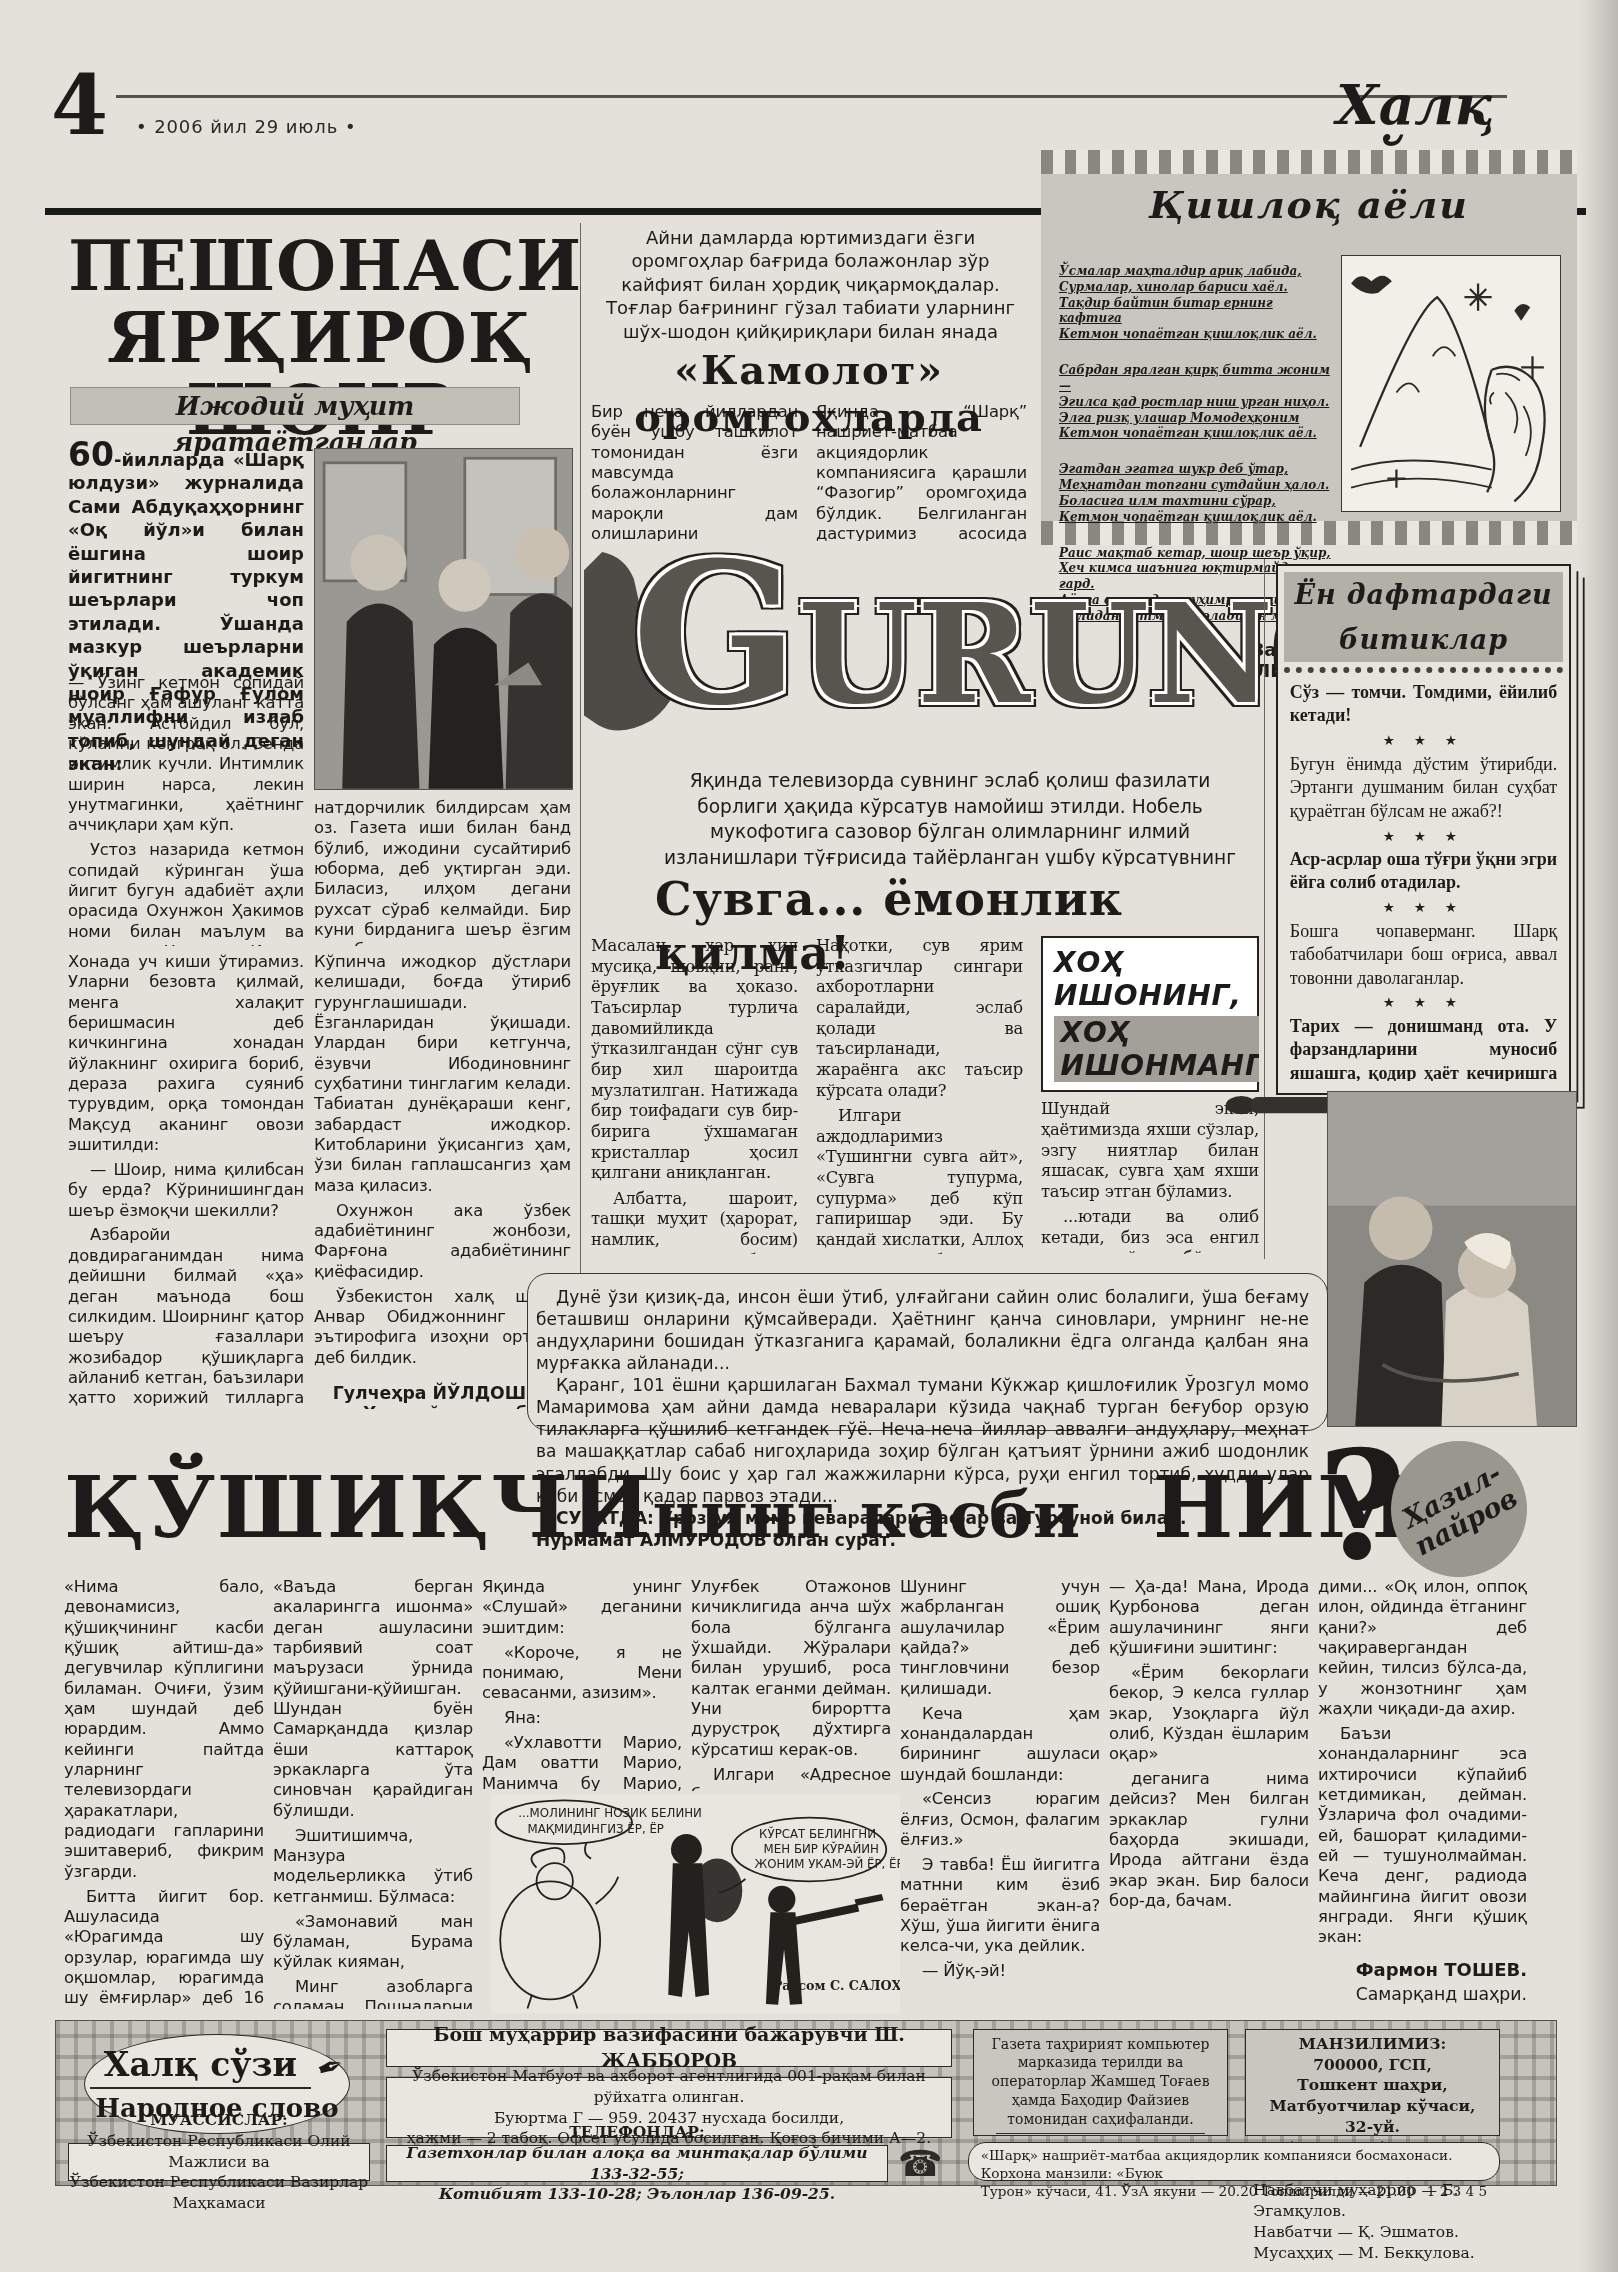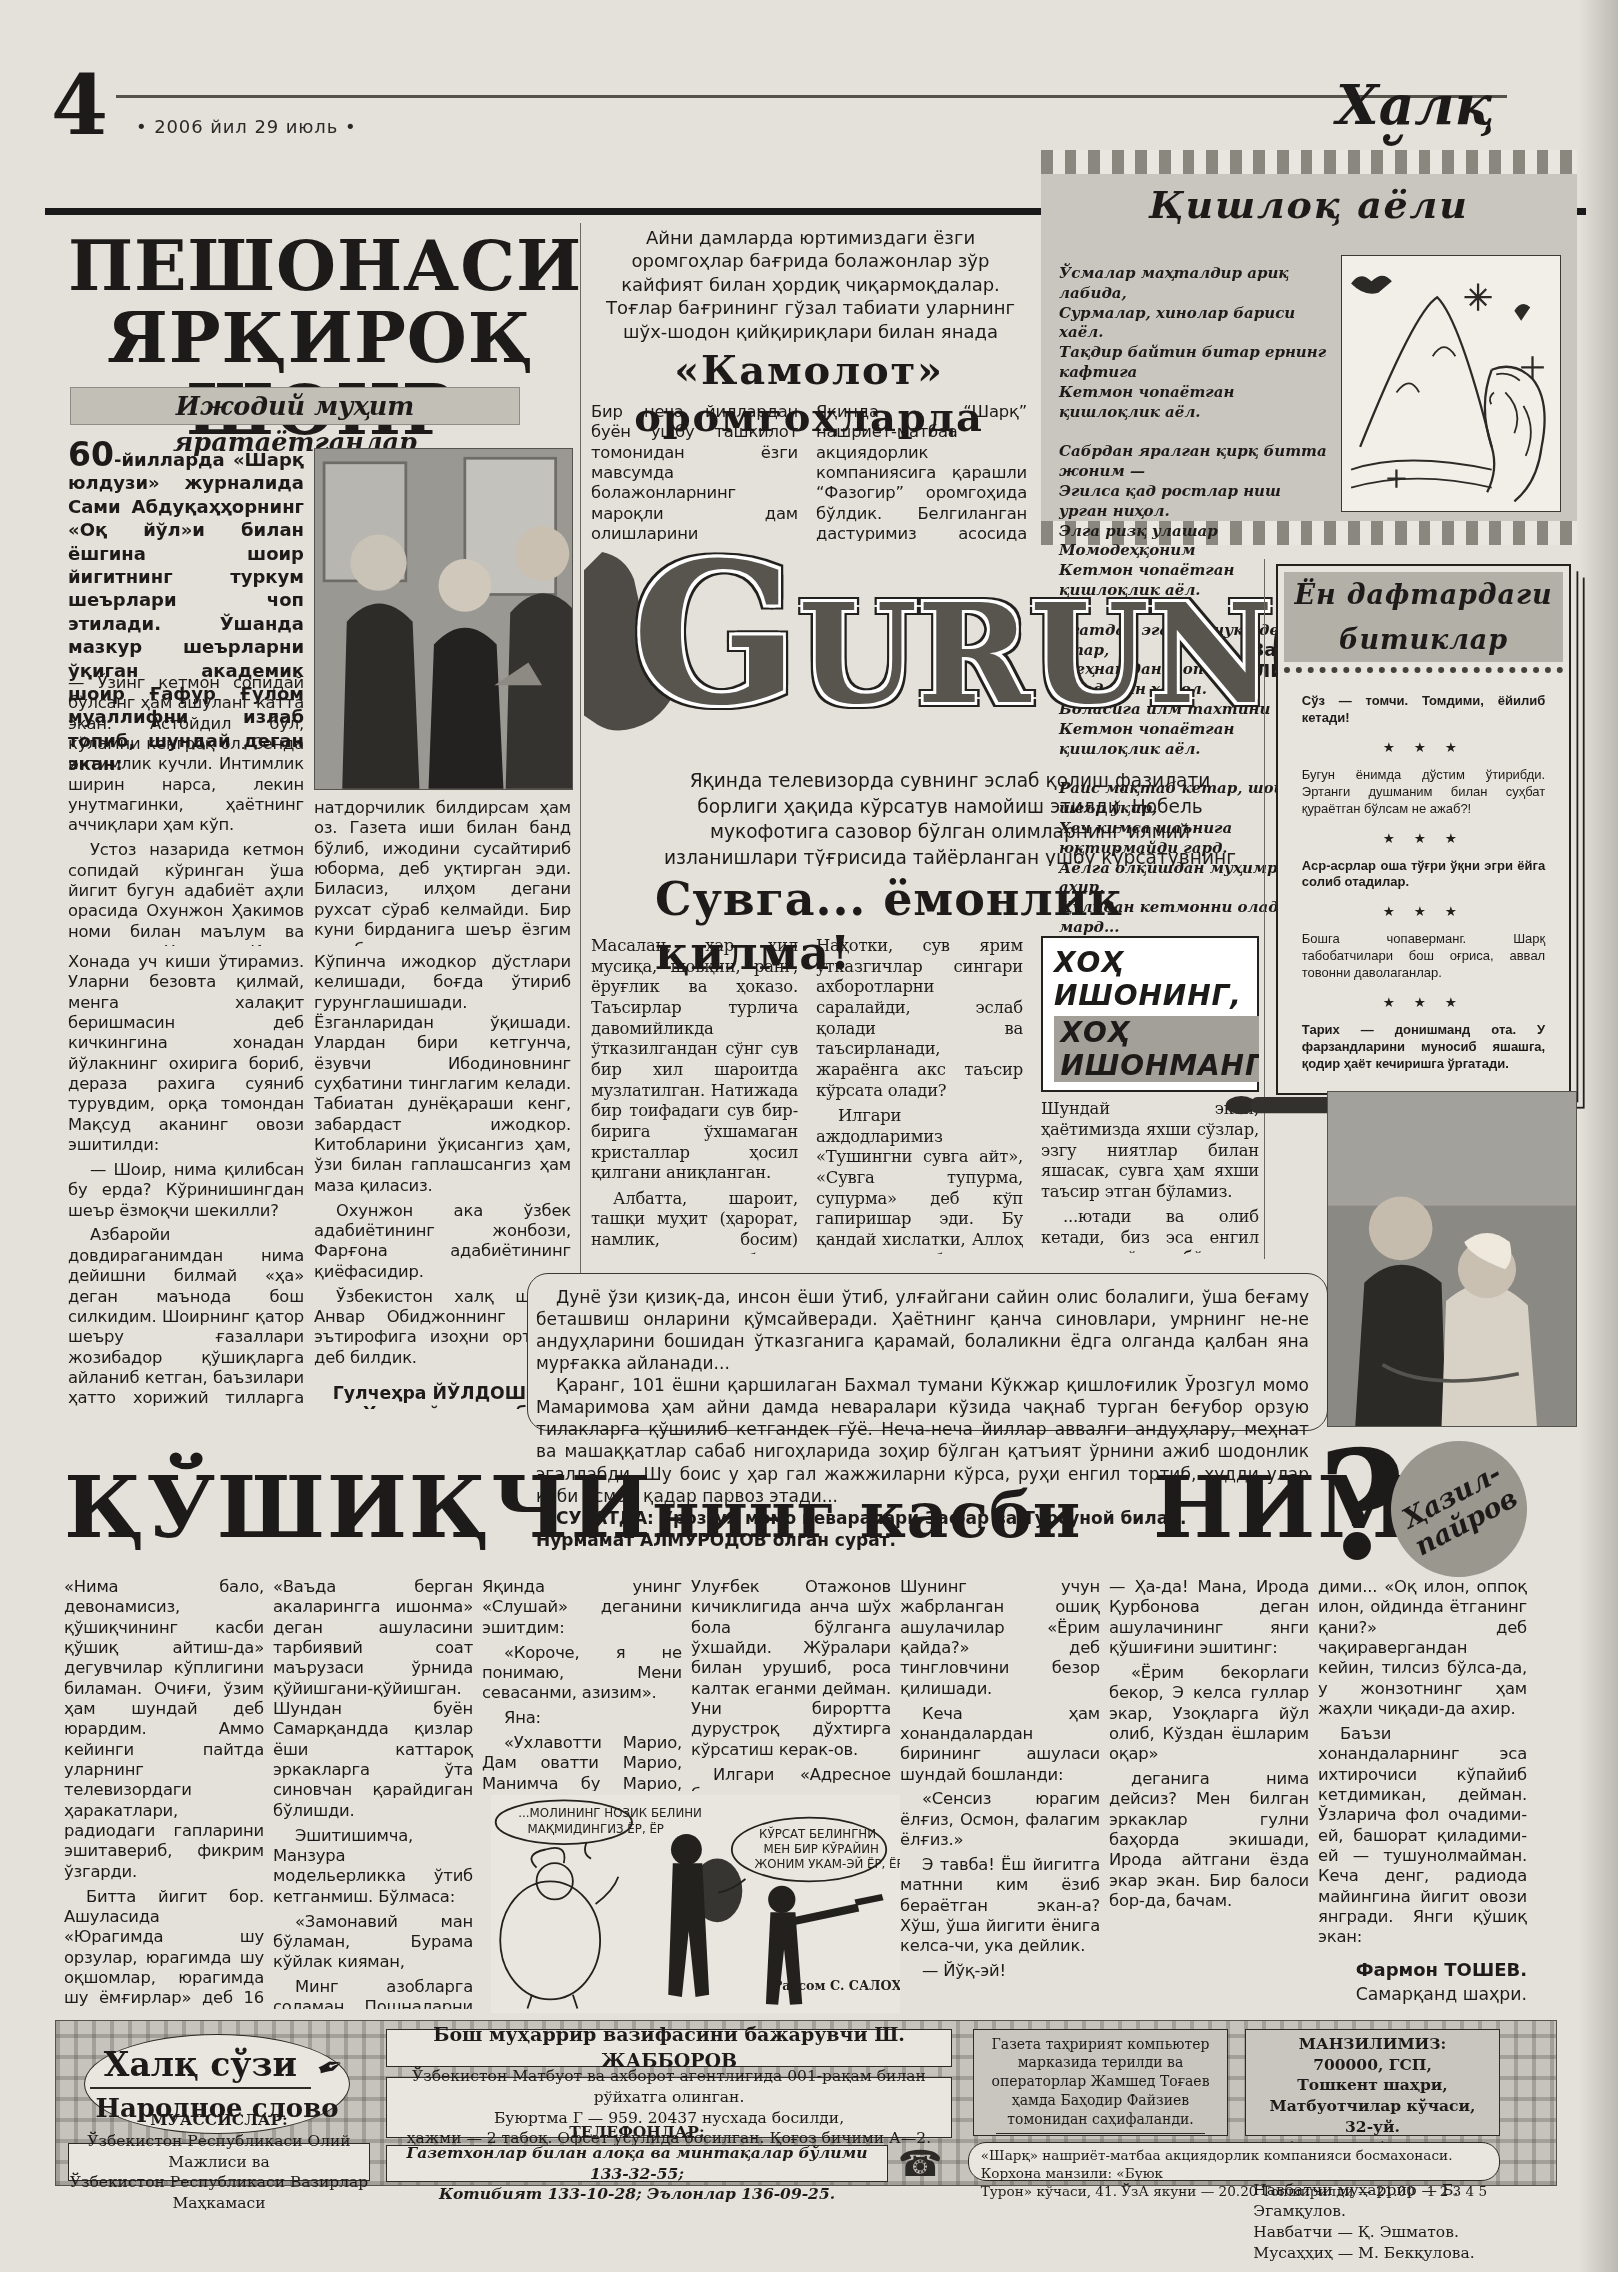--- a/index.html
+++ b/index.html
@@ -32,38 +32,38 @@
   .byline{font-weight:bold;font-size:17.3px;text-align:right;margin-top:11px;}
   .photo{background:#96948f;border:0.9px solid #55534e;}
   
   .kintro{font-size:18px;line-height:1.3;text-align:center;}
   .khead{font-family:"DejaVu Serif",serif;font-weight:bold;font-size:40px;text-align:center;letter-spacing:1.8px;}
   
   .poembox{background:#c9c6bf;}
   .filmstrip{background:repeating-linear-gradient(90deg,#8a877f 0 11.8px,#e9e6df 11.8px 23.6px);}
   .poemtitle{font-family:"DejaVu Serif",serif;font-style:italic;font-weight:bold;font-size:38px;text-align:center;letter-spacing:1.8px;}
   .poem p{font-family:"DejaVu Serif",serif;font-style:italic;font-weight:bold;
-        font-size:15px;line-height:1.32;margin:0 0 20px 0;}
+        font-size:12px;line-height:1.32;margin:0 0 20px 0;text-decoration:underline;}
   .poemauthor{font-weight:bold;font-size:18px;text-align:right;}
   .lineart{background:#f2efe9;border:1.4px solid #3a3835;}
   
   .glogo{font-family:"DejaVu Serif",serif;font-weight:bold;color:#58554f;
         text-shadow:-2.7px -2.7px 0 #fff,2.7px -2.7px 0 #fff,-2.7px 2.7px 0 #fff,2.7px 2.7px 0 #fff,
         -5px -5px 0 #23211e,5px -5px 0 #23211e,-5px 5px 0 #23211e,5px 5px 0 #23211e;}
   .gintro{font-size:18.6px;line-height:1.38;text-align:center;}
   .whead{font-family:"DejaVu Serif",serif;font-weight:bold;font-size:46px;letter-spacing:0.9px;}
   .callout{border:2.3px solid #23211e;background:#fff;padding:8.2px 11px;}
   .callout .c1{font-style:italic;font-weight:bold;font-size:28px;letter-spacing:0.9px;}
   .callout .c2{font-style:italic;font-weight:bold;font-size:28px;letter-spacing:0.9px;background:#a3a09a;display:inline-block;padding:0 6.4px;margin-top:3.6px;}
   
   .nb-frame{border:2.3px solid #23211e;box-shadow:5.5px 5.5px 0 #e4e1da,7.3px 7.3px 0 #23211e,11.8px 11.8px 0 #e4e1da,13.6px 13.6px 0 #23211e;}
   .nbhead{background:#b3b0a8;font-family:"DejaVu Serif",serif;font-style:italic;font-weight:bold;
         font-size:27px;text-align:center;line-height:45px;letter-spacing:0.9px;}
   .nbdots{border-top:6.4px dotted #44423d;}
-  .nb p{font-family:Liberation Sans, sans-serif;font-size:13px;line-height:1.3;margin:12px;text-align:justify;}
+  .nb p{font-family:Liberation Serif, serif;font-size:18px;line-height:1.3;margin:0;text-align:justify;}
   .nb .sep{text-align:center;font-size:13.6px;letter-spacing:7.3px;margin:4.5px 0;color:#23211e;}
   .nb p:nth-of-type(odd){font-weight:bold;}
   
   .momobox{border:1.8px solid #3a3835;border-radius:21px;background:#e4e1da;padding:11.8px 18px;}
   .momobox p{font-size:17px;line-height:1.3;margin:0;text-indent:20px;text-align:justify;}
   .momocap{font-weight:bold;}
   .momocredit{font-weight:bold;text-align:right;text-indent:0!important;}
   
   .sh-big{font-family:"DejaVu Serif",serif;font-weight:bold;font-size:85px;letter-spacing:1.8px;}
   .sh-mid{font-family:"DejaVu Serif",serif;font-weight:bold;font-size:64px;letter-spacing:0.9px;}

